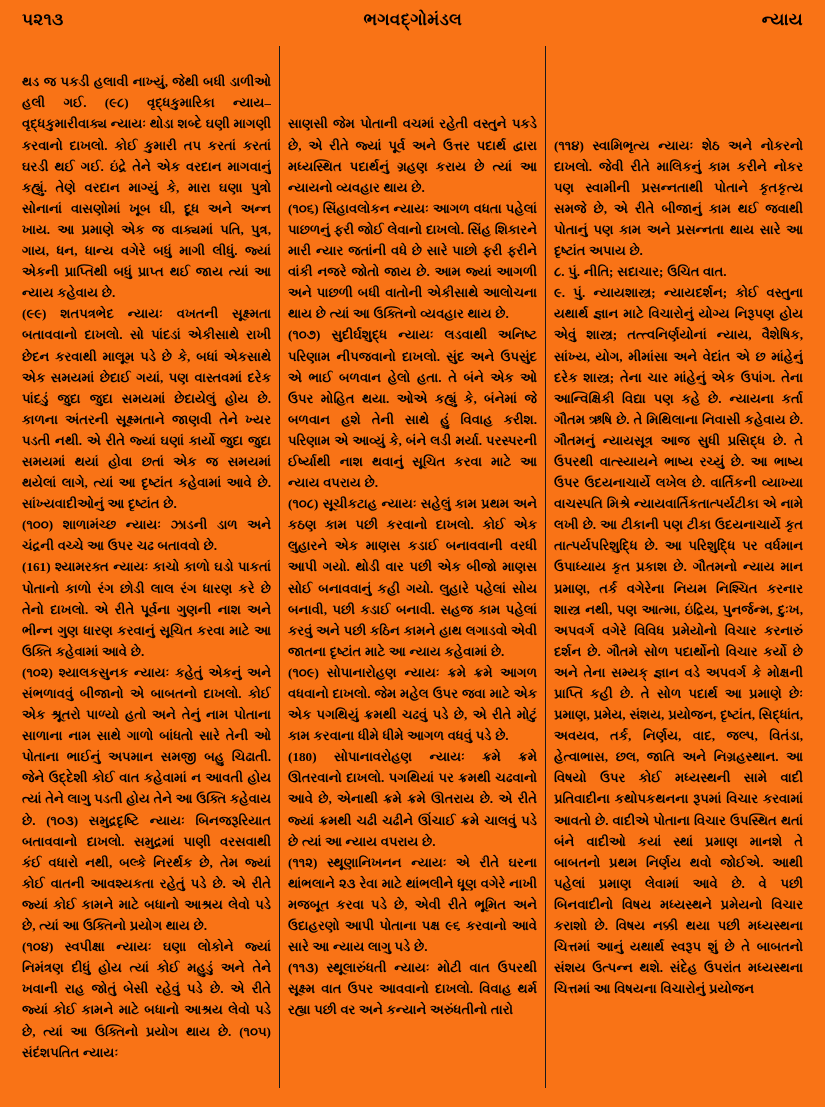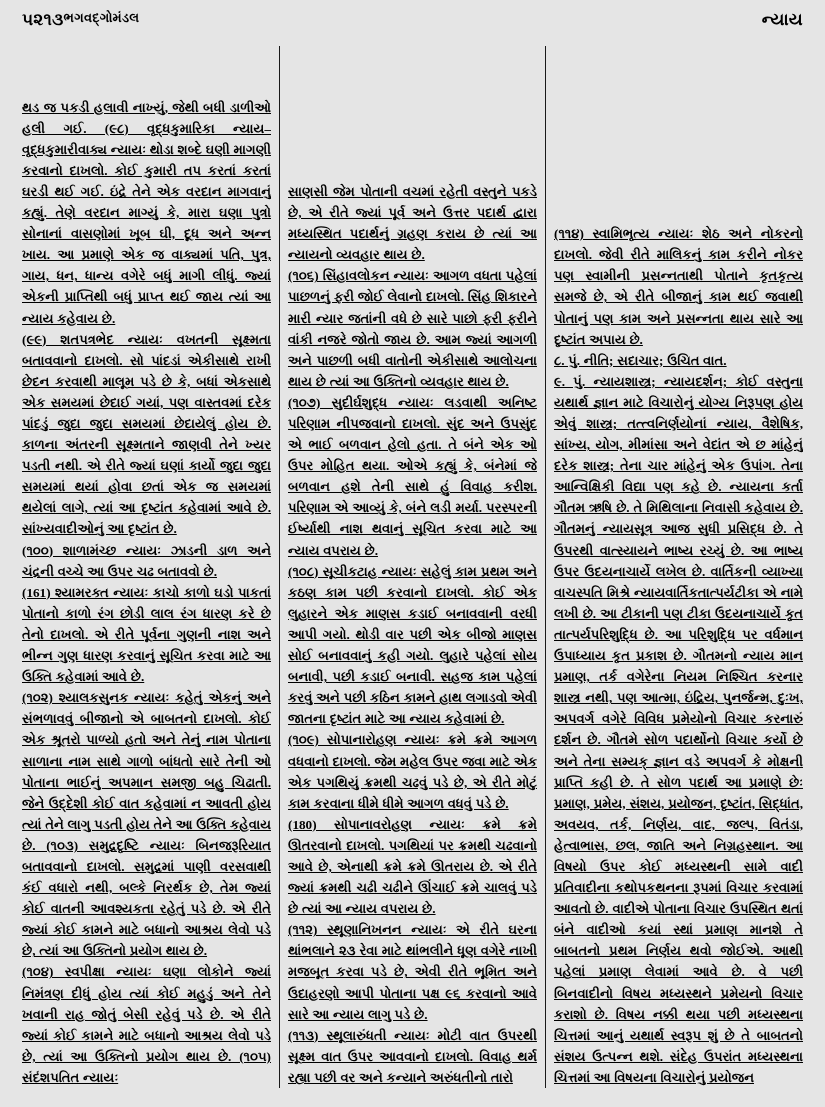--- a/index.html
+++ b/index.html
@@ -8,21 +8,21 @@
     background: #ffffff;
   }
   body {
     font-family: "Liberation Serif", "DejaVu Serif", serif;
     color: #000000;
   }
   #page {
     position: relative;
     width: 825px;
     height: 1107px;
-    background: #e5e5e5;
+    background: #f97316;
     overflow: hidden;
   }
   
   #header {
     position: absolute;
     top: 10px;
     left: 22px;
     right: 22px;
     height: 28px;
     display: flex;
@@ -31,37 +31,37 @@
     font-weight: bold;
     font-size: 17px;
     letter-spacing: 0.2px;
   }
   #header .folio {
     flex: 0 0 auto;
     text-align: left;
   }
   #header .title {
     flex: 1 1 auto;
-    text-align: left;
-    font-size: 13px;
+    text-align: center;
+    font-size: 17px;
+    font-family: Liberation Mono, monospace;
   }
   #header .catchword {
     flex: 0 0 auto;
     text-align: left;
   }
   
   #columns {
     position: absolute;
     top: 46px;
     left: 22px;
     width: 781px;
     height: 1042px;
     display: flex;
-    align-items: flex-end;
-    text-decoration: underline;
+    align-items: center;
   }
   .col {
     width: 249px;
     box-sizing: border-box;
     font-size: 13.2px;
     line-height: 21.1px;
     text-align: justify;
     text-justify: inter-word;
     word-spacing: 0.4px;
     overflow: hidden;

